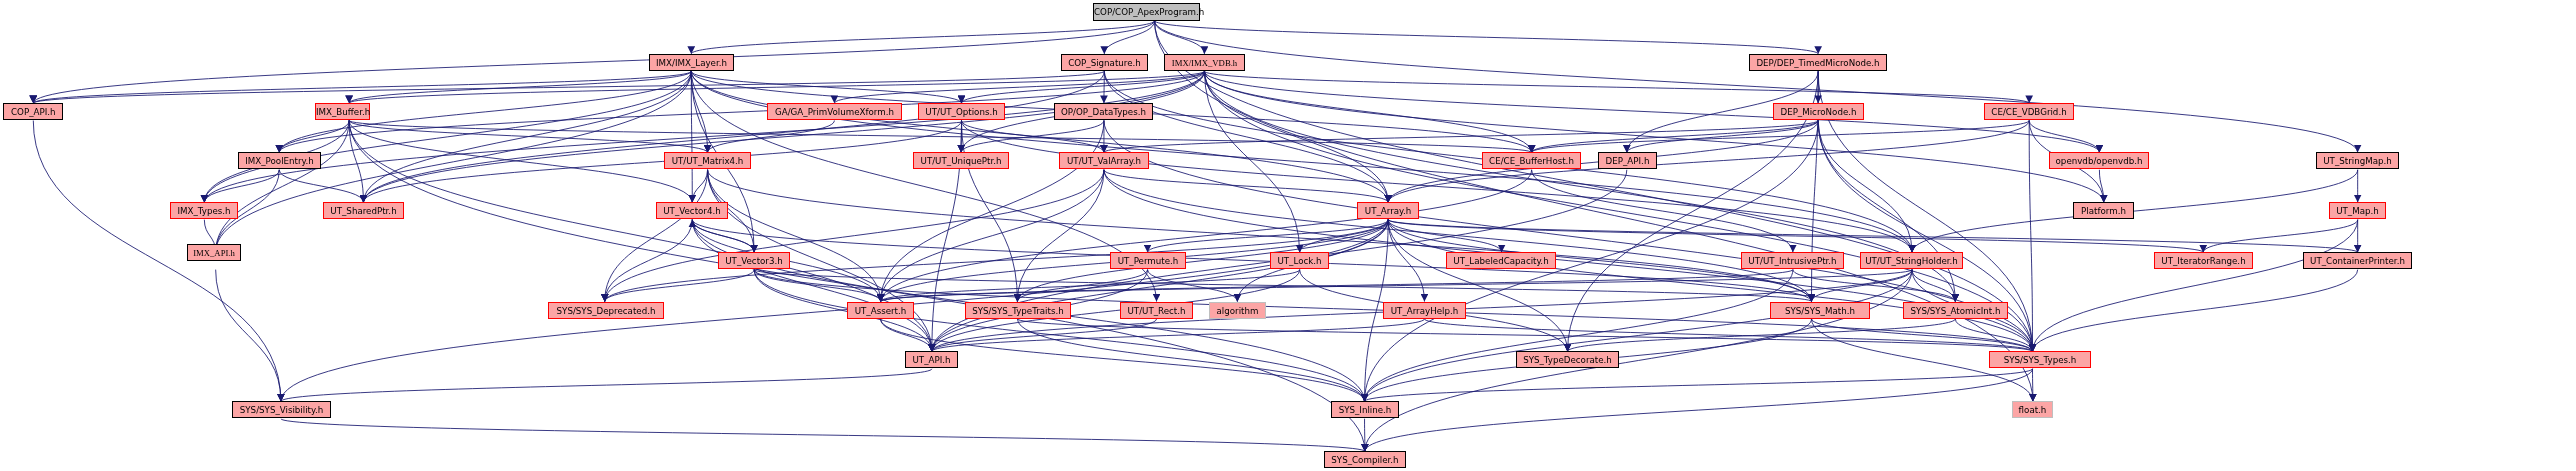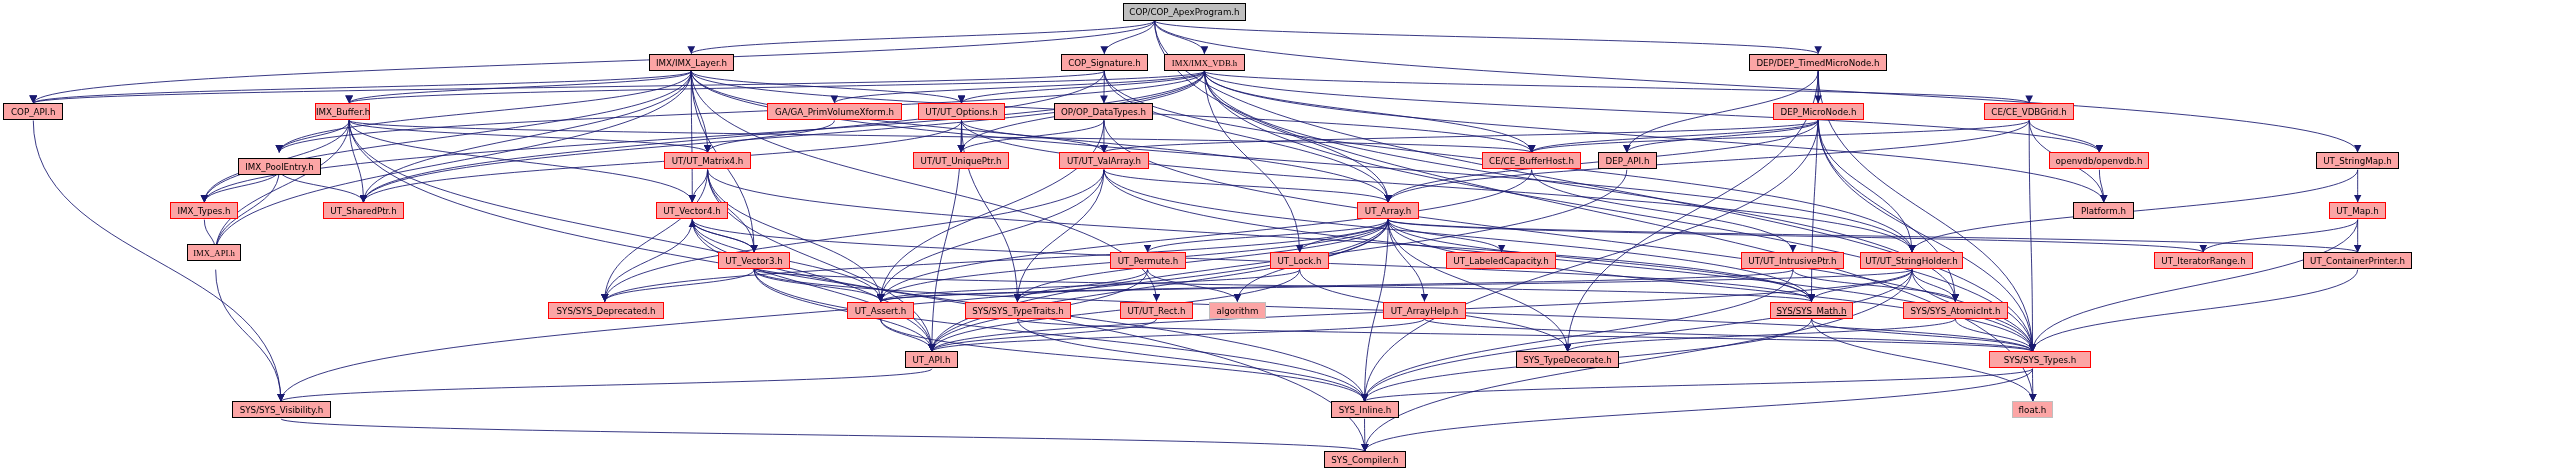--- a/index.html
+++ b/index.html
@@ -192,33 +192,33 @@
       <path d="M2937.5,479 C2937.5,503.5 3053.5,503.5 3053.5,528" fill="none" stroke="#191970" stroke-width="1.3" marker-end="url(#arrow)"></path>
       <path d="M2937.5,479 C2937.5,503.5 2355,503.5 2355,528" fill="none" stroke="#191970" stroke-width="1.3" marker-end="url(#arrow)"></path>
       <path d="M1400,554 C1400,578.5 422,578.5 422,603" fill="none" stroke="#191970" stroke-width="1.3" marker-end="url(#arrow)"></path>
       <path d="M3053.5,554 C3053.5,578.5 3054,578.5 3054,603" fill="none" stroke="#191970" stroke-width="1.3" marker-end="url(#arrow)"></path>
       <path d="M3053.5,554 C3053.5,578.5 2050,578.5 2050,603" fill="none" stroke="#191970" stroke-width="1.3" marker-end="url(#arrow)"></path>
       <path d="M3053.5,554 C3053.5,616 2050.5,616 2050.5,678" fill="none" stroke="#191970" stroke-width="1.3" marker-end="url(#arrow)"></path>
       <path d="M422,629 C422,653.5 2050.5,653.5 2050.5,678" fill="none" stroke="#191970" stroke-width="1.3" marker-end="url(#arrow)"></path>
       <path d="M2050,629 C2050,653.5 2050.5,653.5 2050.5,678" fill="none" stroke="#191970" stroke-width="1.3" marker-end="url(#arrow)"></path>
     </svg>
   <div id="nodes">
-      <div class="node root" style="left: 1093px; top: 3.3px; width: 123px; margin-left: 30px;">COP/COP_ApexProgram.h</div>
+      <div class="node root" style="left: 1093px; top: 3.3px; width: 107px;">COP/COP_ApexProgram.h</div>
       <div class="node " style="left: 649px; top: 54px; width: 85px;">IMX/IMX_Layer.h</div>
       <div class="node " style="left: 1061px; top: 54px; width: 87px;">COP_Signature.h</div>
       <div class="node " style="left: 1164px; top: 54px; width: 81px; font-family: Liberation Serif, serif;">IMX/IMX_VDB.h</div>
       <div class="node " style="left: 1749px; top: 54px; width: 138px;">DEP/DEP_TimedMicroNode.h</div>
       <div class="node " style="left: 3.3px; top: 103px; width: 60px;">COP_API.h</div>
       <div class="node red" style="left: 315px; top: 103px; width: 55px;">IMX_Buffer.h</div>
       <div class="node red" style="left: 767px; top: 103px; width: 135px;">GA/GA_PrimVolumeXform.h</div>
       <div class="node red" style="left: 918px; top: 103px; width: 87px;">UT/UT_Options.h</div>
       <div class="node " style="left: 1054px; top: 103px; width: 99px;">OP/OP_DataTypes.h</div>
       <div class="node red" style="left: 1773px; top: 103px; width: 91px;">DEP_MicroNode.h</div>
       <div class="node red" style="left: 1984px; top: 103px; width: 90px;">CE/CE_VDBGrid.h</div>
-      <div class="node " style="left: 238px; top: 152px; width: 83px; margin-top: 6px;">IMX_PoolEntry.h</div>
+      <div class="node " style="left: 238px; top: 152px; width: 83px;">IMX_PoolEntry.h</div>
       <div class="node red" style="left: 664px; top: 152px; width: 87px;">UT/UT_Matrix4.h</div>
       <div class="node red" style="left: 913px; top: 152px; width: 96px;">UT/UT_UniquePtr.h</div>
       <div class="node red" style="left: 1059px; top: 152px; width: 90px;">UT/UT_ValArray.h</div>
       <div class="node red" style="left: 1482px; top: 152px; width: 99px;">CE/CE_BufferHost.h</div>
       <div class="node " style="left: 1598px; top: 152px; width: 59px;">DEP_API.h</div>
       <div class="node red" style="left: 2049px; top: 152px; width: 100px;">openvdb/openvdb.h</div>
       <div class="node " style="left: 2316px; top: 152px; width: 83px;">UT_StringMap.h</div>
       <div class="node red" style="left: 170px; top: 202px; width: 68px;">IMX_Types.h</div>
       <div class="node red" style="left: 323px; top: 202px; width: 81px;">UT_SharedPtr.h</div>
       <div class="node red" style="left: 656px; top: 202px; width: 72px;">UT_Vector4.h</div>
@@ -233,21 +233,21 @@
       <div class="node red" style="left: 1741px; top: 252px; width: 103px;">UT/UT_IntrusivePtr.h</div>
       <div class="node red" style="left: 1860px; top: 252px; width: 103px;">UT/UT_StringHolder.h</div>
       <div class="node red" style="left: 2154px; top: 252px; width: 99px;">UT_IteratorRange.h</div>
       <div class="node " style="left: 2303px; top: 252px; width: 109px;">UT_ContainerPrinter.h</div>
       <div class="node red" style="left: 548px; top: 302px; width: 116px;">SYS/SYS_Deprecated.h</div>
       <div class="node red" style="left: 847px; top: 302px; width: 67px;">UT_Assert.h</div>
       <div class="node red" style="left: 965px; top: 302px; width: 106px;">SYS/SYS_TypeTraits.h</div>
       <div class="node red" style="left: 1120px; top: 302px; width: 73px;">UT/UT_Rect.h</div>
       <div class="node gray" style="left: 1209px; top: 302px; width: 57px;">algorithm</div>
       <div class="node red" style="left: 1383px; top: 302px; width: 83px;">UT_ArrayHelp.h</div>
-      <div class="node red" style="left: 1770px; top: 302px; width: 83px; text-decoration: underline;">SYS/SYS_Math.h</div>
+      <div class="node red" style="left: 1770px; top: 302px; width: 100px;">SYS/SYS_Math.h</div>
       <div class="node red" style="left: 1903px; top: 302px; width: 105px;">SYS/SYS_AtomicInt.h</div>
       <div class="node " style="left: 905px; top: 351px; width: 53px;">UT_API.h</div>
       <div class="node " style="left: 1516px; top: 351px; width: 103px;">SYS_TypeDecorate.h</div>
       <div class="node red" style="left: 1989px; top: 351px; width: 102px;">SYS/SYS_Types.h</div>
       <div class="node " style="left: 232px; top: 401px; width: 99px;">SYS/SYS_Visibility.h</div>
       <div class="node " style="left: 1331px; top: 401px; width: 68px;">SYS_Inline.h</div>
       <div class="node gray" style="left: 2012px; top: 401px; width: 41px;">float.h</div>
       <div class="node " style="left: 1324px; top: 451px; width: 82px;">SYS_Compiler.h</div>
     </div>
 </div>

